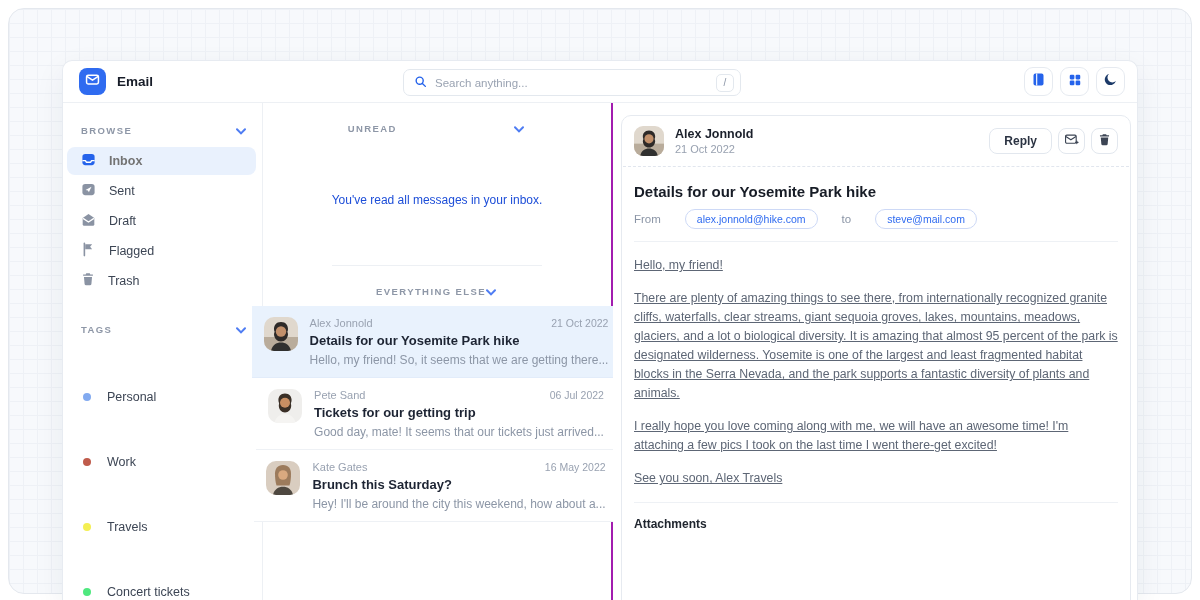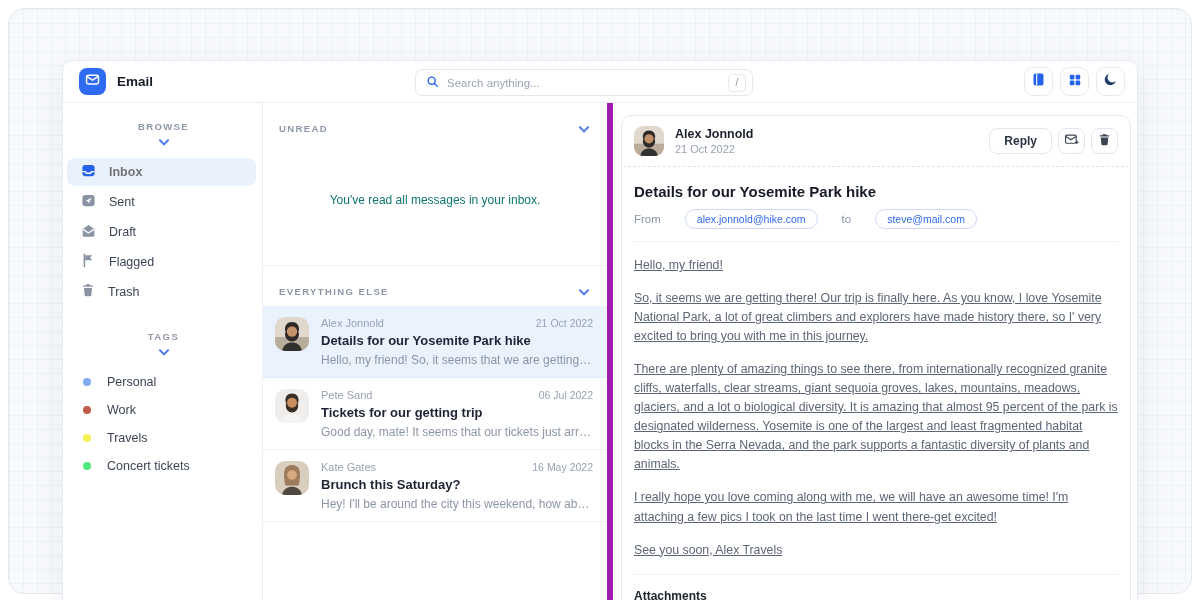--- a/index.html
+++ b/index.html
@@ -18,57 +18,57 @@
     background:#fff; border:1px solid #e7ebf1; border-bottom:none;
     border-radius:10px 10px 0 0; box-shadow:0 10px 30px rgba(23,43,77,.07);
     overflow:hidden; }
 
   
   .topbar { position:relative; height:42px; border-bottom:1px solid #edf0f4;
     display:flex; align-items:center; padding:0 12px 0 16px; }
   .logo { width:27px; height:27px; border-radius:8px; background:#2f6bf0;
     display:flex; align-items:center; justify-content:center; }
   .app-title { font-size:13.5px; font-weight:bold; color:#181d29; margin-left:11px; }
-  .search { position:absolute; left:352px; top:8px; width:338px; height:27px;
+  .search { position:absolute; left:340px; top:8px; width:338px; height:27px;
     border:1px solid #e3e8ee; border-radius:7px; background:#fff;
     display:flex; align-items:center; padding:0 6px 0 10px; }
   .search input { border:none; outline:none; flex:1; font-size:11.5px; color:#3c4554;
     margin-left:8px; font-family:"Liberation Sans",sans-serif; background:transparent; }
   .search input::placeholder { color:#9aa3b2; }
   .kbd { width:18px; height:18px; border:1px solid #e3e8ee; border-radius:5px;
     font-size:10px; color:#8b95a6; display:flex; align-items:center; justify-content:center; }
   .top-actions { margin-left:auto; display:flex; gap:7px; }
   .icon-btn { width:29px; height:29px; border:1px solid #e6eaf0; border-radius:9px;
     background:#fff; display:flex; align-items:center; justify-content:center; cursor:pointer; }
 
   
   .columns { display:flex; height:497px; }
 
   
   .sidebar { width:200px; border-right:1px solid #edf0f4; padding-top:14px; }
   .sec-head { display:flex; align-items:center; justify-content:space-between;
-    padding:4px 16px 8px 18px;flex-direction:column; }
+    padding:4px 16px 8px 18px; }
   .sec-label { font-size:9.5px; font-weight:bold; letter-spacing:1.4px; color:#8e97a7; }
   .nav-item { display:flex; align-items:center; gap:13px; margin:0 6px 2px 4px;
     padding:5px 10px 5px 14px; border-radius:8px; cursor:pointer; }
   .nav-item span { font-size:12.5px; color:#3c4554; }
   .nav-item.active { background:#e9f1fd; }
   .nav-item.active span { color:#737373; font-weight:bold; }
   .tags-head { margin-top:22px; }
   .tag-item { display:flex; align-items:center; gap:16px; padding:7px 10px 7px 20px; cursor:pointer; }
   .dot { width:8px; height:8px; border-radius:50%; }
-  .tag-item span { font-size:12.5px; color:#3c4554; }
-
-  
-  .maillist { width:350px; border-right:6px solid #a21caf; display:flex; flex-direction:column; }
+  .tag-item span { font-size:12.5px; color:#3c4554;margin-top:37px; }
+
+  
+  .maillist { width:350px; border-right:2px solid #a21caf; display:flex; flex-direction:column;align-items:center; }
   .unread { height:163px; border-bottom:1px solid #edf0f4; display:flex; flex-direction:column; }
   .list-head { display:flex; align-items:center; justify-content:space-between;
     padding:16px 18px 6px 16px; }
   .empty { flex:1; display:flex; align-items:center; justify-content:center;
-    font-size:12px; color:#0f766e; padding-bottom:8px; }
+    font-size:12px; color:#1d4ed8; padding-bottom:8px; }
   .mail-item { display:flex; gap:12px; padding:11px 14px 10px 12px;
     border-bottom:1px solid #eef1f5; cursor:pointer; background:#fff; }
   .mail-item.selected { background:#e9f2fd; border-bottom:1px solid #e2ecfa; }
   .mail-avatar { width:34px; height:34px; border-radius:10px; overflow:hidden; flex:none; }
   .mail-body { flex:1; min-width:0; }
   .mail-row1 { display:flex; justify-content:space-between; align-items:baseline; }
   .mail-sender { font-size:11px; color:#99a2b1; }
   .mail-date { font-size:10.5px; color:#99a2b1; }
   .mail-subject { font-size:13px; font-weight:bold; color:#1d2433; margin-top:4px; }
   .mail-preview { font-size:12px; color:#8c96a6; margin-top:5px; white-space:nowrap;
@@ -374,21 +374,20 @@
           <span class="from-label">From</span>
           <span class="chip">alex.jonnold@hike.com</span>
           <span class="from-label">to</span>
           <span class="chip">steve@mail.com</span>
         </div>
 
         <div class="soft-div"></div>
 
         <div class="d-body">
           <p>Hello, my friend!</p>
-          <p>So, it seems we are getting there! Our trip is finally here. As you know, I love Yosemite National Park, a lot of great climbers and explorers have made history there, so I' very excited to bring you with me in this journey.</p>
           <p>There are plenty of amazing things to see there, from internationally recognized granite cliffs, waterfalls, clear streams, giant sequoia groves, lakes, mountains, meadows, glaciers, and a lot o biological diversity. It is amazing that almost 95 percent of the park is designated wilderness. Yosemite is one of the largest and least fragmented habitat blocks in the Serra Nevada, and the park supports a fantastic diversity of plants and animals.</p>
           <p>I really hope you love coming along with me, we will have an awesome time! I'm attaching a few pics I took on the last time I went there-get excited!</p>
           <p>See you soon, Alex Travels</p>
         </div>
 
         <div class="soft-div"></div>
 
         <div class="att-label">Attachments</div>
 
       </div>

